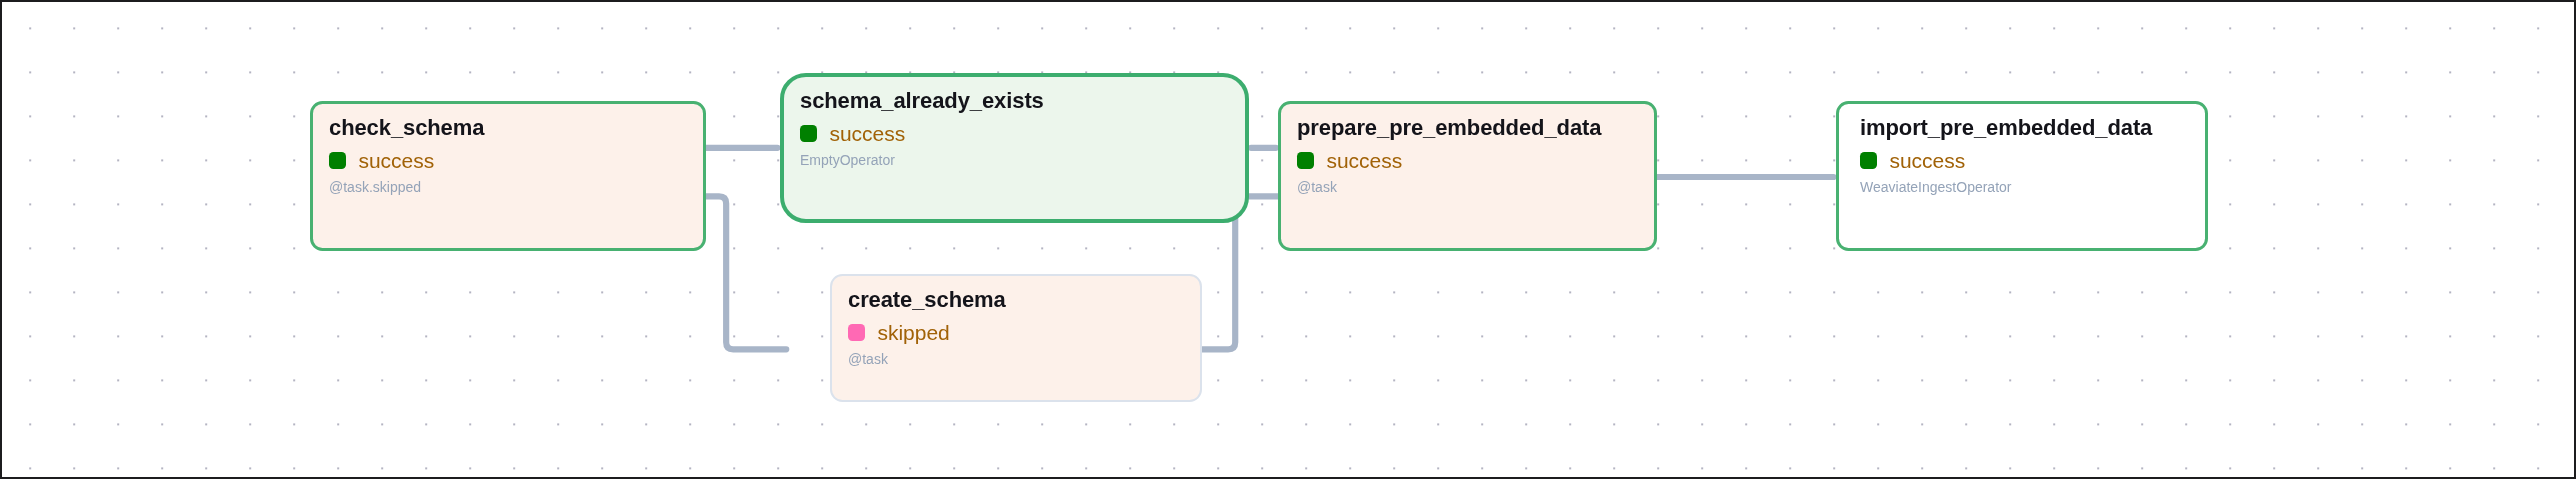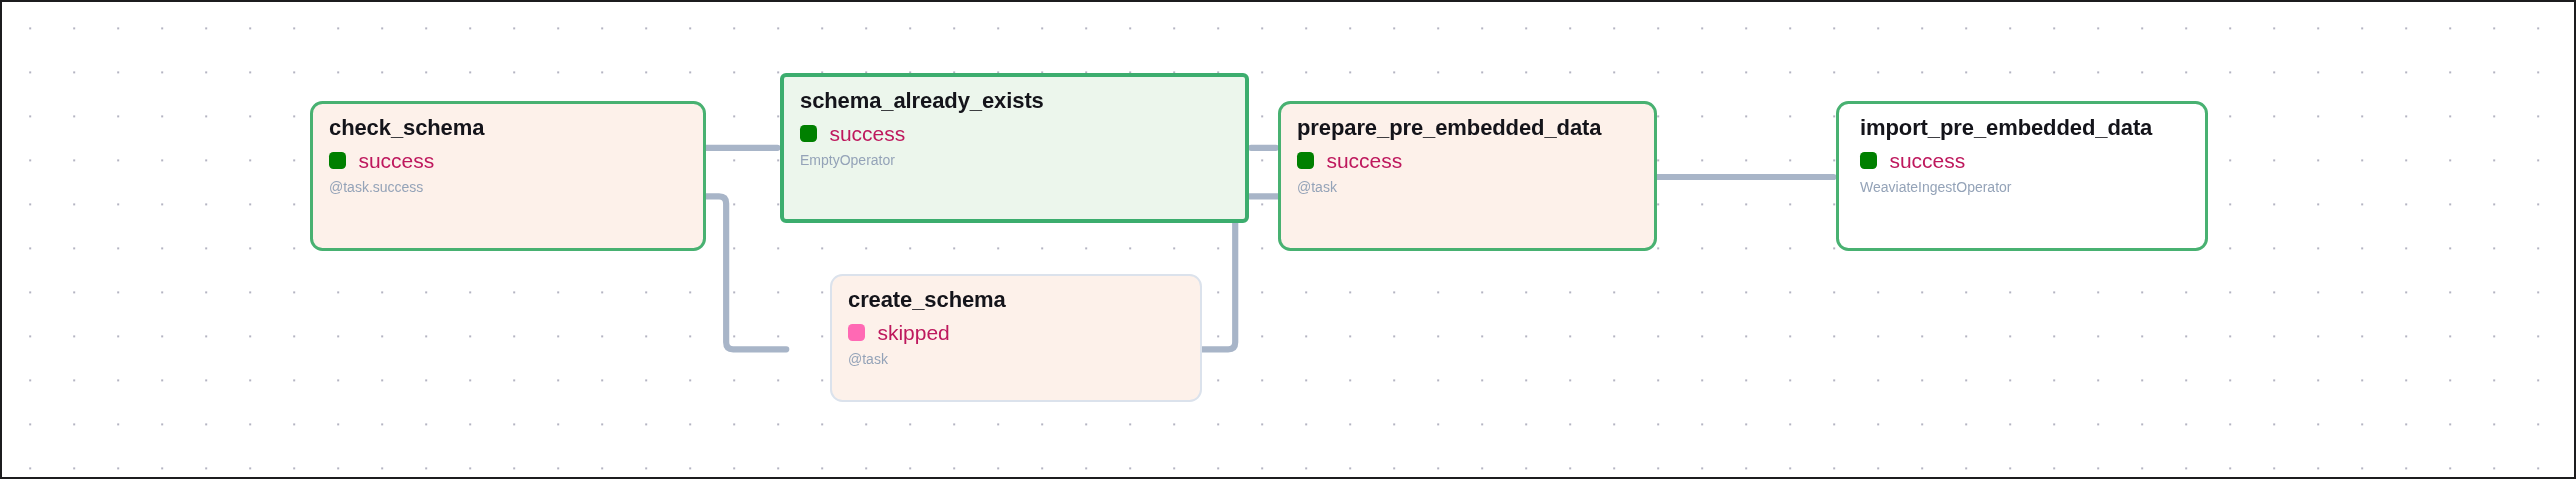--- a/index.html
+++ b/index.html
@@ -36,21 +36,21 @@
     box-sizing: border-box;
     border-radius: 12.4px;
     padding: 12.4px 16px 0 16px;
     overflow: hidden;
   }
   .node.state-success {
     border: 3.5px solid #48b171;
   }
   .node.state-selected {
     border: 4.4px solid #3cad6e;
-    border-radius: 6px;
+    border-radius: 26px;
   }
   .node.state-plain {
     border: 2.7px solid #dbe2ec;
   }
   .bg-peach  { background: #fdf1ea; }
   .bg-green  { background: #ecf6ec; }
   .bg-white  { background: #ffffff; padding-left: 21px; }
 
   .node-title {
     font-size: 22px;
@@ -68,21 +68,21 @@
   .status-swatch {
     width: 17px;
     height: 17px;
     border-radius: 4.4px;
     flex: 0 0 auto;
   }
   .sw-success { background: #008000; }
   .sw-skipped { background: #ff69b4; }
   .status-label {
     font-size: 21px;
-    color: #be185d;
+    color: #a16207;
     margin-left: 12.4px;
     line-height: 1;
     white-space: nowrap;
   }
   .node-operator {
     font-size: 14px;
     color: #94a3b8;
     margin-top: 8.8px;
     line-height: 1.1;
     white-space: nowrap;
@@ -104,21 +104,21 @@
     </g>
   </svg>
 
   <div id="nodes-layer">
       <div class="node state-success bg-peach" style="left: 308px; top: 99px; width: 396px; height: 150px;">
         <div class="node-title">check_schema</div>
         <div class="node-status">
           <span class="status-swatch sw-success"></span>
           <span class="status-label">success</span>
         </div>
-        <div class="node-operator">@task.success</div>
+        <div class="node-operator">@task.skipped</div>
       </div>
       <div class="node state-selected bg-green" style="left: 778px; top: 71px; width: 469px; height: 150px;">
         <div class="node-title">schema_already_exists</div>
         <div class="node-status">
           <span class="status-swatch sw-success"></span>
           <span class="status-label">success</span>
         </div>
         <div class="node-operator">EmptyOperator</div>
       </div>
       <div class="node state-plain bg-peach" style="left: 828px; top: 272px; width: 372px; height: 128px;">

